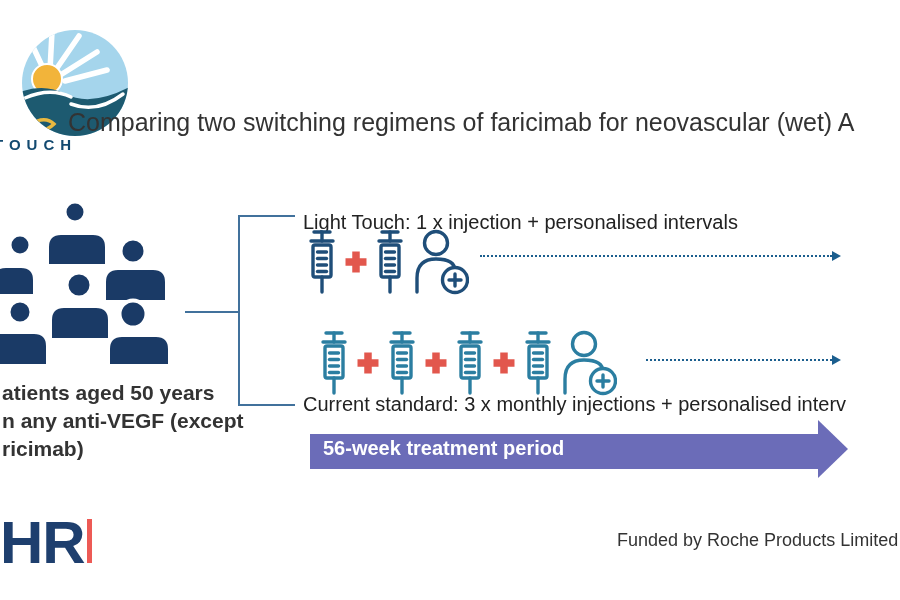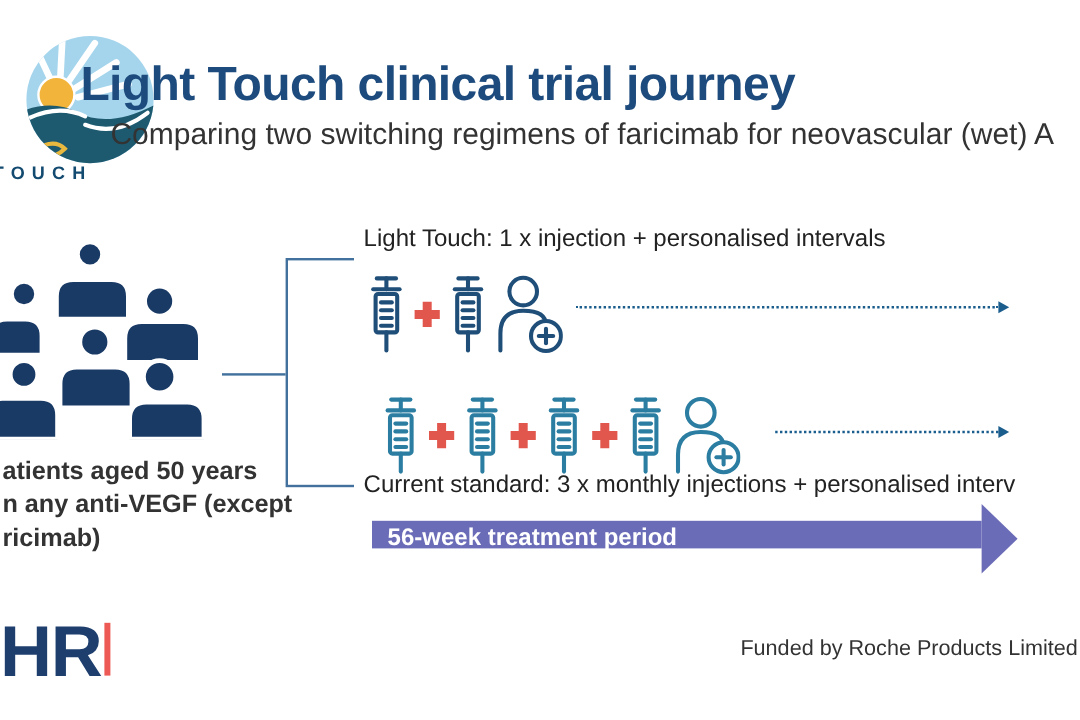--- a/index.html
+++ b/index.html
@@ -7,49 +7,49 @@
     position:relative;width:900px;height:600px;overflow:hidden;background:#fff;
     font-family:"Liberation Sans", sans-serif;
     --title-navy:#1d4b7d; --text-dark:#333333; --navy:#1f4e79; --teal:#2b7ea1;
     --plus-red:#e2574d; --bracket:#41719c; --dot-blue:#1b5e8e; --purple:#6b6cb8;
     --people-navy:#1a3a66; --nihr-navy:#1e3f6e; --nihr-red:#ed5a55;
   }
   .abs{position:absolute;}
   .nowrap{white-space:nowrap;}
 
   .title{left:67px;top:48px;font-size:40px;font-weight:700;color:var(--title-navy);letter-spacing:-0.5px;}
-  .subtitle{left:68px;top:98px;font-size:25px;color:var(--text-dark);margin-left:24px;}
+  .subtitle{left:68px;top:108px;font-size:25px;color:var(--text-dark);}
 
   .logo-word{left:-6px;top:136px;font-size:15px;font-weight:700;letter-spacing:6px;color:#134a70;}
 
   .cohort{left:2px;top:379px;font-size:21px;line-height:28px;color:var(--text-dark);font-weight:bold;}
 
   .bracket{background:var(--bracket);}
   .bracket.h1{left:185px;top:311px;width:53px;height:2px;}
   .bracket.v {left:238px;top:215px;width:2px;height:191px;}
   .bracket.h2{left:240px;top:215px;width:55px;height:2px;}
   .bracket.h3{left:240px;top:404px;width:55px;height:2px;}
 
   .arm-label{font-size:20px;color:#222;}
-  .arm-label.lt{left:303px;top:188px;}
+  .arm-label.lt{left:303px;top:211px;}
   .arm-label.cs{left:303px;top:393px;}
 
   .icon-row{display:flex;align-items:center;}
   .icon-row.r1{left:306px;top:227px;height:70px;gap:5px;}
   .icon-row.r2{left:318px;top:328px;height:70px;gap:5px;}
   .ic-navy{color:var(--navy);}
   .ic-teal{color:var(--teal);}
 
   .dotted-arrow{height:0;border-top:2px dotted var(--dot-blue);}
   .dotted-arrow.a1{left:480px;top:255px;width:352px;}
   .dotted-arrow.a2{left:646px;top:359px;width:186px;}
   .dotted-arrow .head{position:absolute;right:-9px;top:-6px;width:0;height:0;
     border-left:9px solid var(--dot-blue);border-top:5px solid transparent;border-bottom:5px solid transparent;}
 
-  .tl-bar{left:310px;top:434px;width:508px;height:23px;background:var(--purple);
+  .tl-bar{left:310px;top:434px;width:508px;height:35px;background:var(--purple);
     color:#fff;font-size:20px;font-weight:700;line-height:29px;padding-left:13px;box-sizing:border-box;}
   .tl-head{left:818px;top:420px;width:0;height:0;
     border-left:30px solid var(--purple);border-top:29px solid transparent;border-bottom:29px solid transparent;}
 
   .nihr{left:0px;top:508px;font-size:60px;font-weight:700;color:var(--nihr-navy);letter-spacing:-1px;}
   .nihr-bar{left:87px;top:519px;width:5px;height:44px;background:var(--nihr-red);}
   .facility{left:102px;top:517px;font-size:20px;font-weight:700;color:var(--nihr-navy);line-height:23px;}
   .funding{left:617px;top:530px;font-size:18px;color:var(--text-dark);}
 </style>
 </head>
@@ -101,21 +101,20 @@
       </g>
       <circle cx="52" cy="55" r="15" fill="#f2b43a" stroke="#ffffff" stroke-width="2"></circle>
       <path d="M20 70 Q48 58 70 70 Q98 84 140 60 L140 125 L14 125 Z" fill="#1d5a70"></path>
       <path d="M30 74 Q55 63 76 73" fill="none" stroke="#ffffff" stroke-width="3.5" stroke-linecap="round"></path>
       <path d="M76 80 Q102 90 128 70" fill="none" stroke="#ffffff" stroke-width="3.5" stroke-linecap="round"></path>
       <path d="M34 101 Q50 91 59 100 Q50 109 37 106" fill="none" stroke="#e9b83f" stroke-width="3.5" stroke-linecap="round"></path>
     </g>
   </svg>
   <div class="abs logo-word nowrap">TOUCH</div>
 
-  <div class="abs title nowrap">Light Touch clinical trial journey</div>
   <div class="abs subtitle nowrap">Comparing two switching regimens of faricimab for neovascular (wet) A</div>
 
   <svg class="abs" style="left:-15px;top:196px" width="190" height="170" viewBox="0 0 190 170" fill="#1a3a66" stroke="#ffffff" stroke-width="4">
     <g>
       <circle cx="90" cy="16" r="10.5"></circle>
       <path d="M62 70 L62 51 Q62 37 76 37 L108 37 Q122 37 122 51 L122 70 Z"></path>
     </g>
     <g>
       <circle cx="35" cy="49" r="10.5"></circle>
       <path d="M7 100 L7 84 Q7 70 21 70 L36 70 Q50 70 50 84 L50 100 Z"></path>

